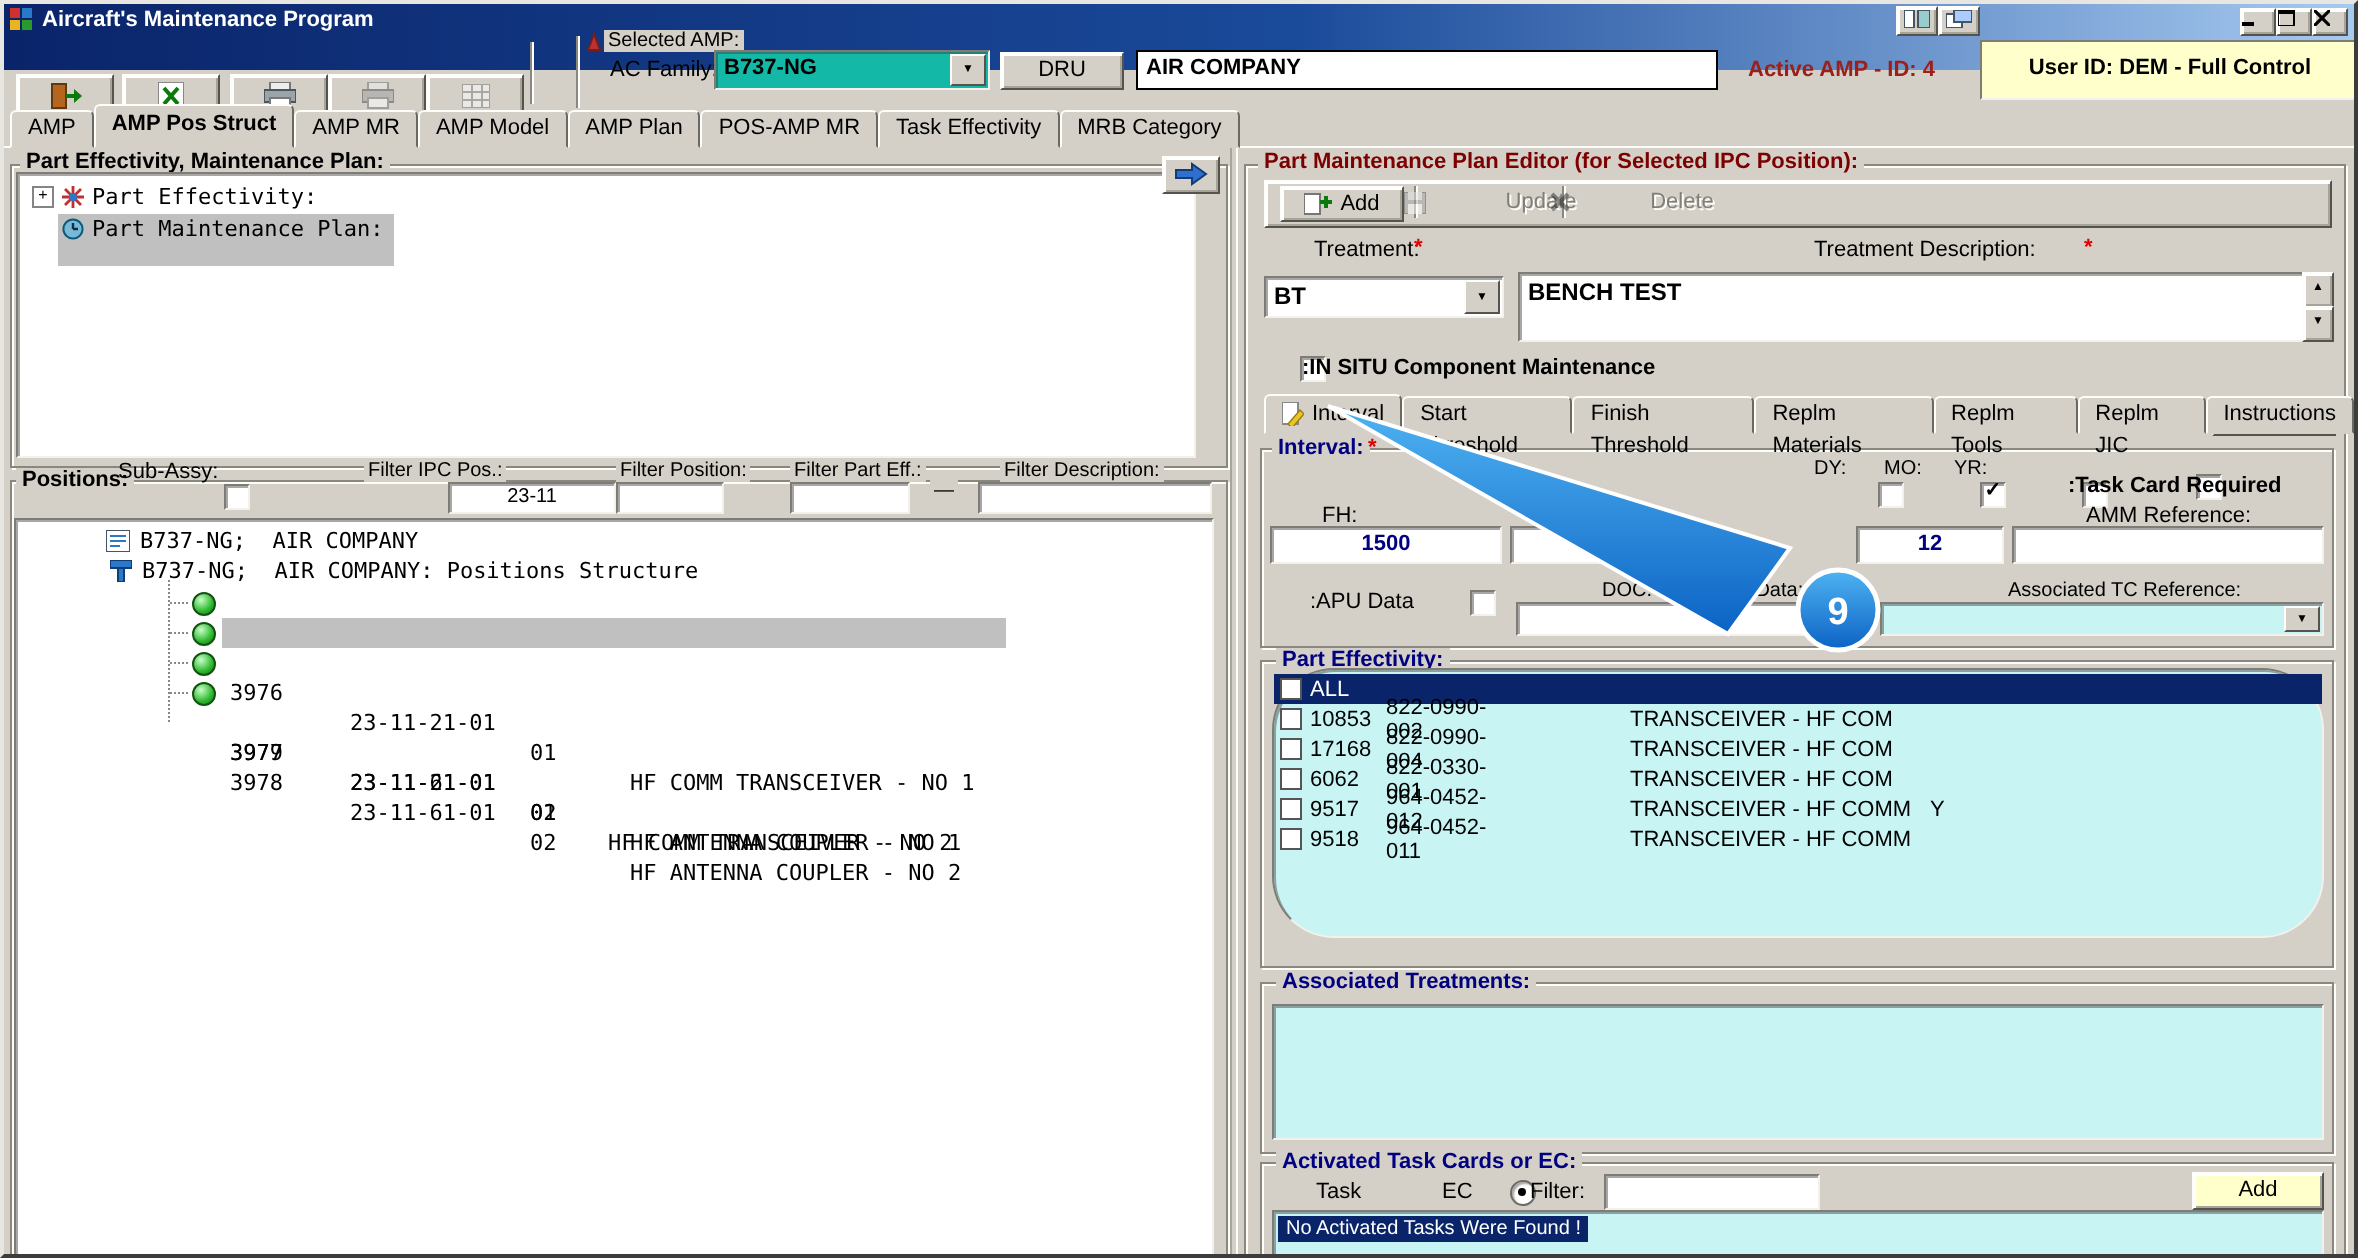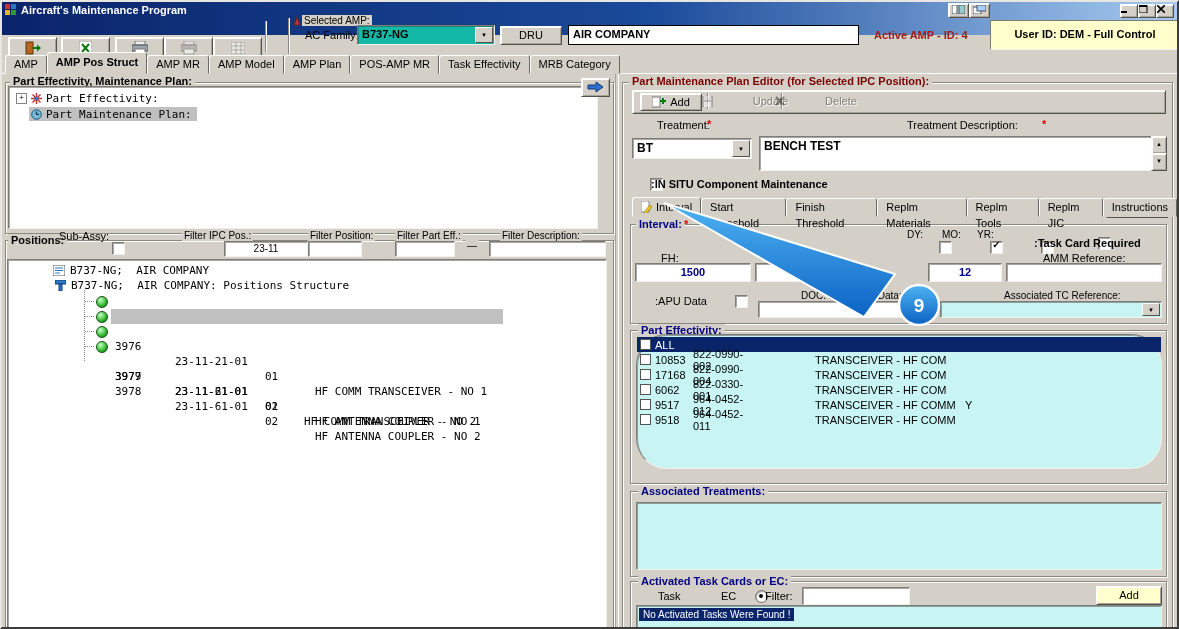--- a/index.html
+++ b/index.html
@@ -193,21 +193,21 @@
       <div class="abs" style="left:7px;top:5px;display:flex;align-items:center;gap:4px;">
         <span style="width:9px;height:9px;border:1px solid #848484;background:#fff;font-size:8px;line-height:8px;text-align:center;">+</span>
         <span>
             <svg width="11" height="11">
               <path d="M5.5 0 V11 M0 5.5 H11 M1.5 1.5 L9.5 9.5 M9.5 1.5 L1.5 9.5" stroke="#c03030" stroke-width="1.4"></path>
               <circle cx="5.5" cy="5.5" r="2" fill="#2a78c8"></circle>
             </svg>
           </span>
         <span class="mono">Part Effectivity:</span>
       </div>
-      <div class="abs" style="left:20px;top:20px;display:flex;align-items:center;gap:4px;background:#c0c0c0;padding:0 5px 0 2px;height:14px;">
+      <div class="abs" style="left:20px;top:20px;display:flex;align-items:center;gap:4px;background:#c0c0c0;padding:0 5px 12px 2px;height:14px;">
         <span>
             <svg width="11" height="11">
               <circle cx="5.5" cy="5.5" r="4.8" fill="#7ab8d8" stroke="#0a5a7a"></circle>
               <path d="M5.5 5.5 V2.5 M5.5 5.5 H8" stroke="#083048" stroke-width="1.2"></path>
             </svg>
           </span>
         <span class="mono">Part Maintenance Plan:</span>
       </div>
     </div>
   </div>

